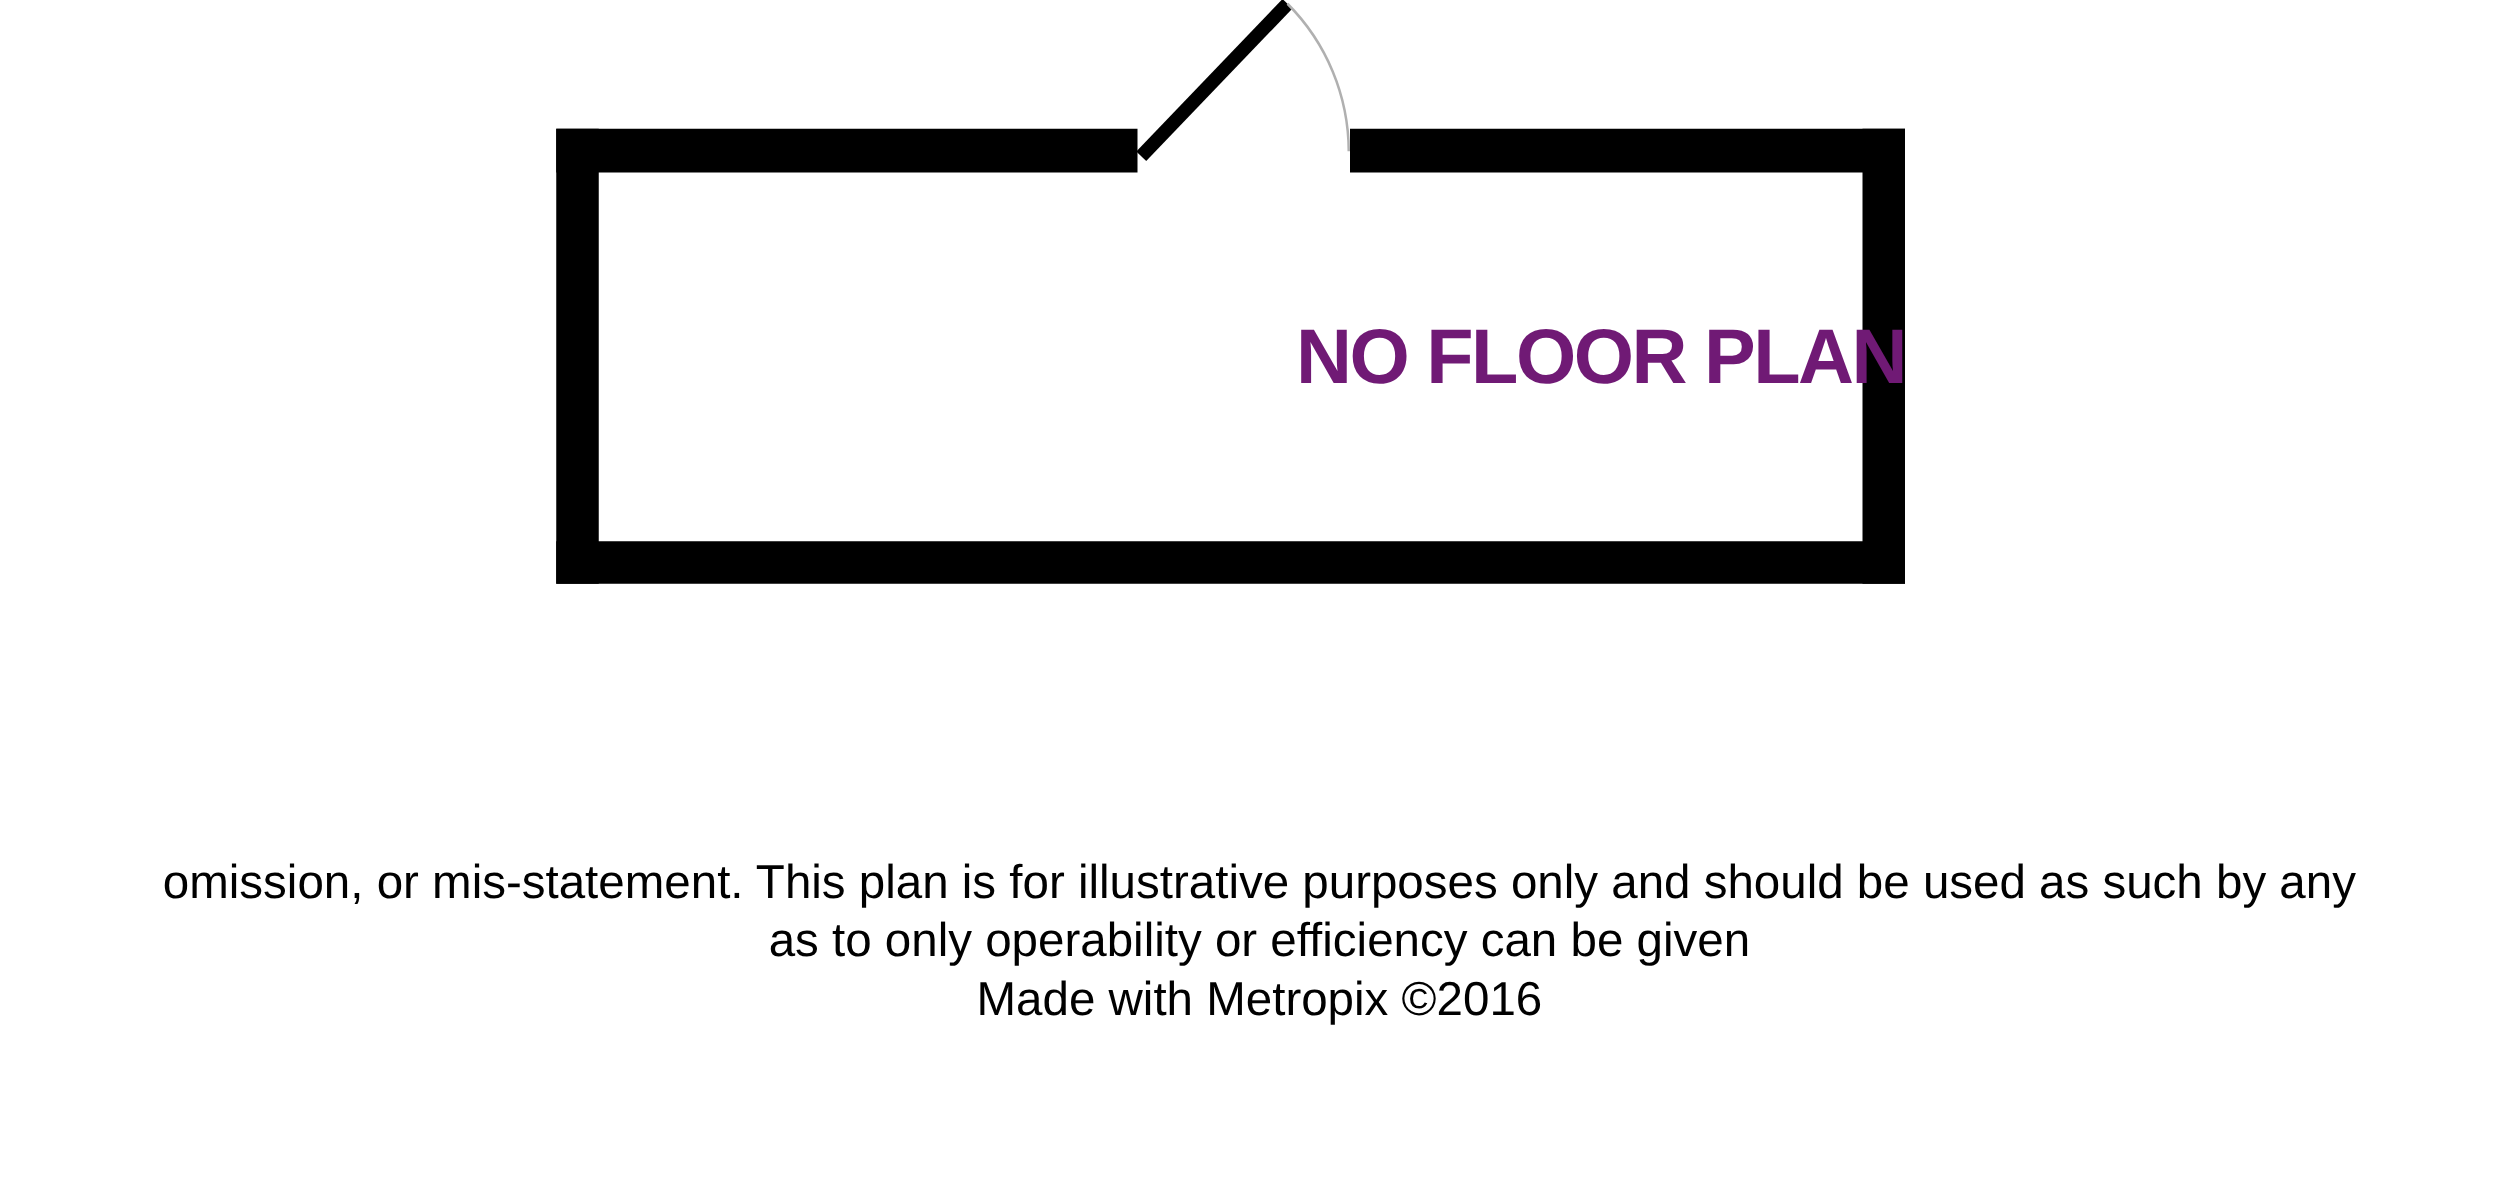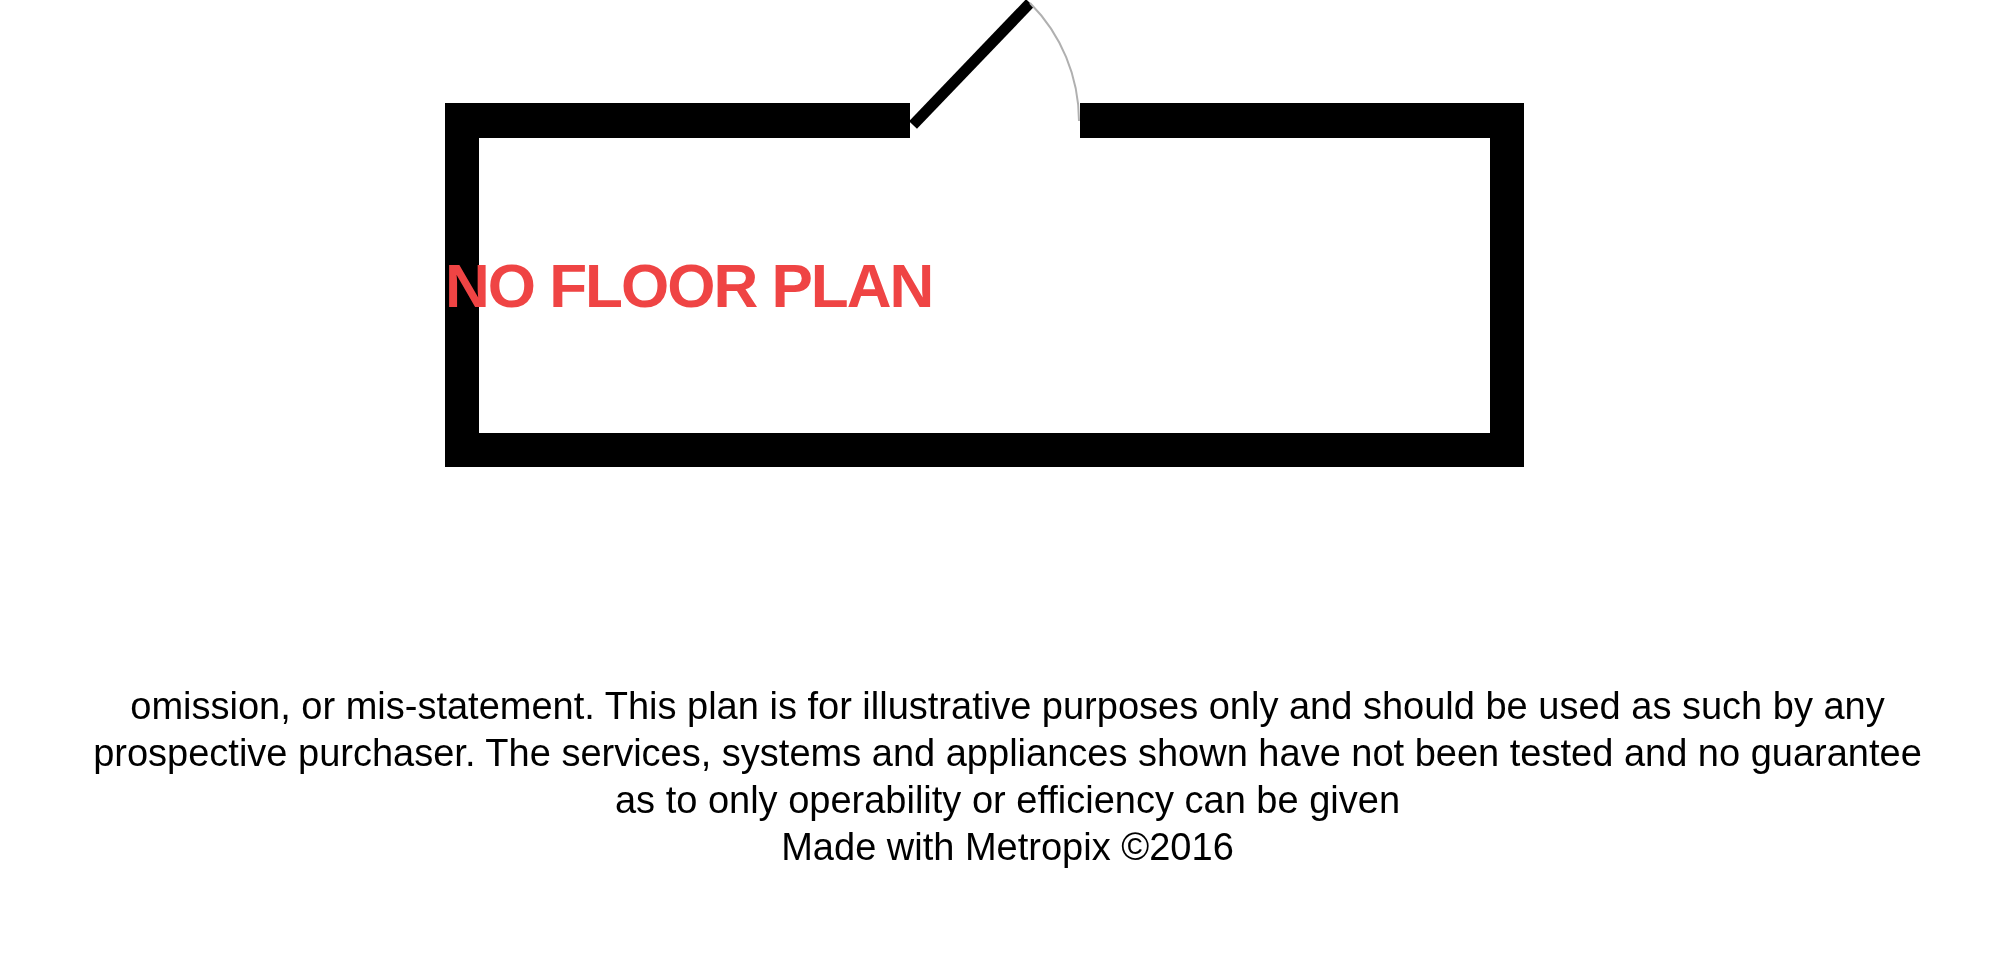--- a/index.html
+++ b/index.html
@@ -21,27 +21,27 @@
     left: 0;
     top: 0;
     width: 2015px;
     height: 962px;
   }
   .no-floor-plan-label {
     position: absolute;
     left: 445px;
     top: 255px;
     width: 1079px;
-    text-align: left;
+    text-align: right;
     font-family: "Liberation Sans", sans-serif;
     font-weight: 700;
     font-size: 62px;
     line-height: 62px;
     letter-spacing: -2px;
-    color: #ef4444;
+    color: #701a75;
     white-space: nowrap;
   }
   .disclaimer {
     position: absolute;
     left: 0;
     top: 683px;
     width: 2015px;
     text-align: center;
     font-family: "Liberation Sans", sans-serif;
     font-size: 38px;
@@ -66,18 +66,17 @@
     <rect x="445" y="433" width="1079" height="34" fill="#000000"></rect>
 
     <line x1="913" y1="125" x2="1030" y2="3" stroke="#000000" stroke-width="11"></line>
     <path d="M 1030 3 A 168 168 0 0 1 1079 121" fill="none" stroke="#b0b0b0" stroke-width="2"></path>
   </svg>
 
   <div class="no-floor-plan-label">NO FLOOR PLAN</div>
 
   <div class="disclaimer">
     <div class="line">omission, or mis-statement. This plan is for illustrative purposes only and should be used as such by any</div>
-    <div class="line">prospective purchaser. The services, systems and appliances shown have not been tested and no guarantee</div>
     <div class="line">as to only operability or efficiency can be given</div>
     <div class="line">Made with Metropix ©2016</div>
   </div>
 
 </div>
 
 </body></html>

